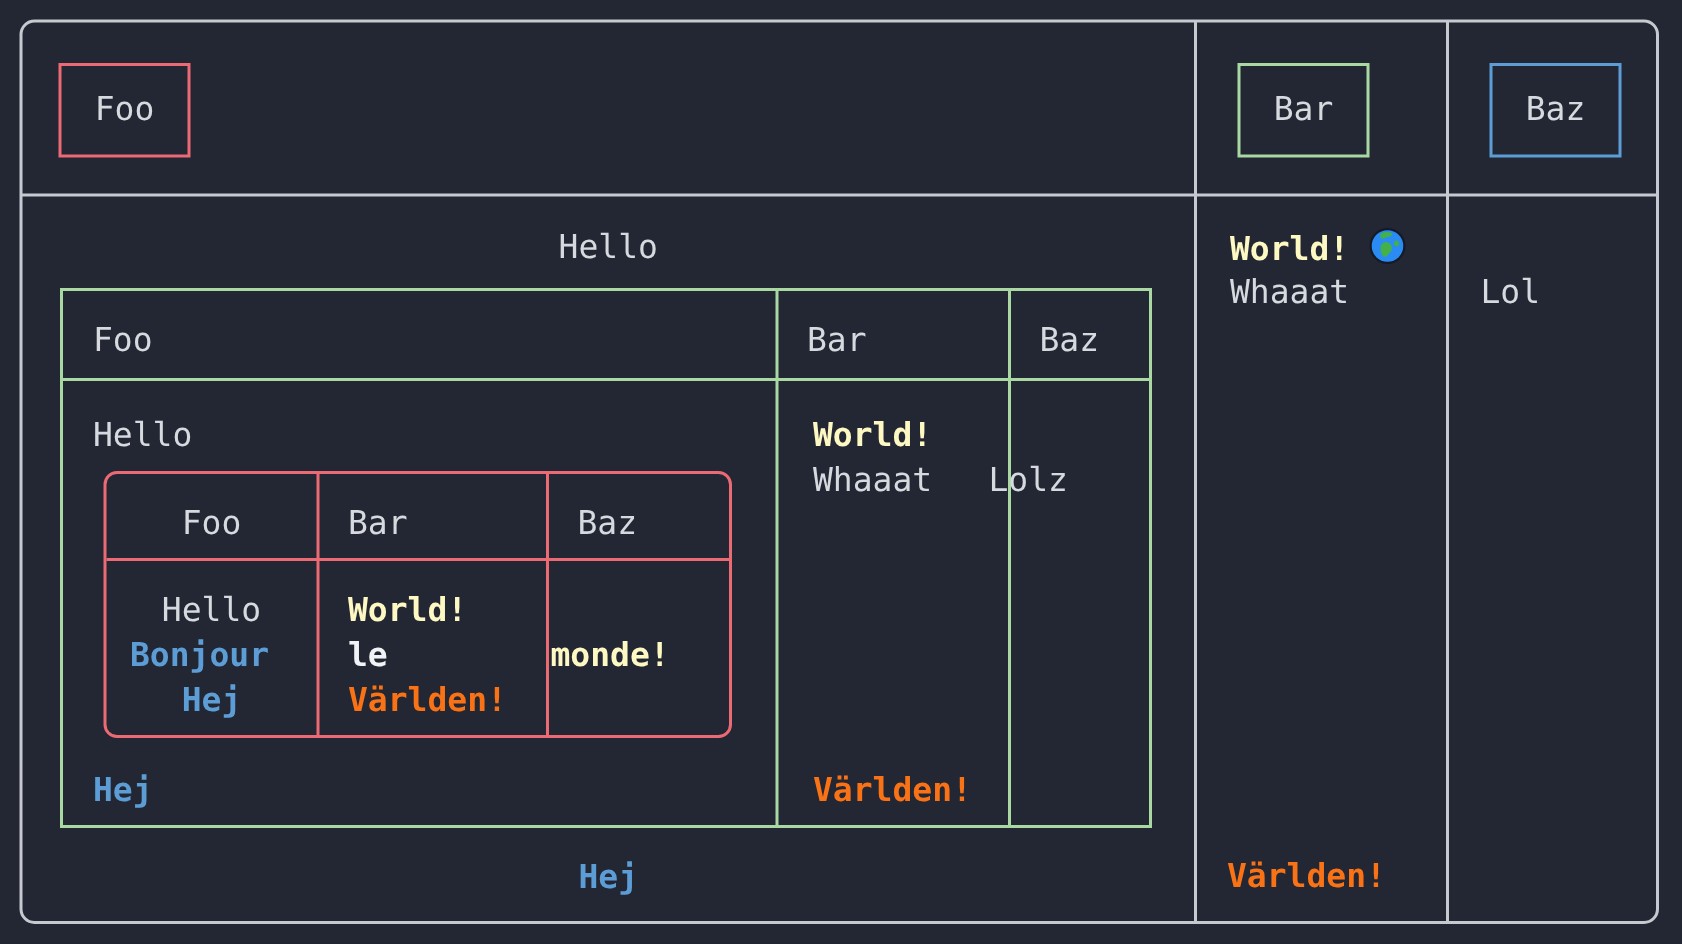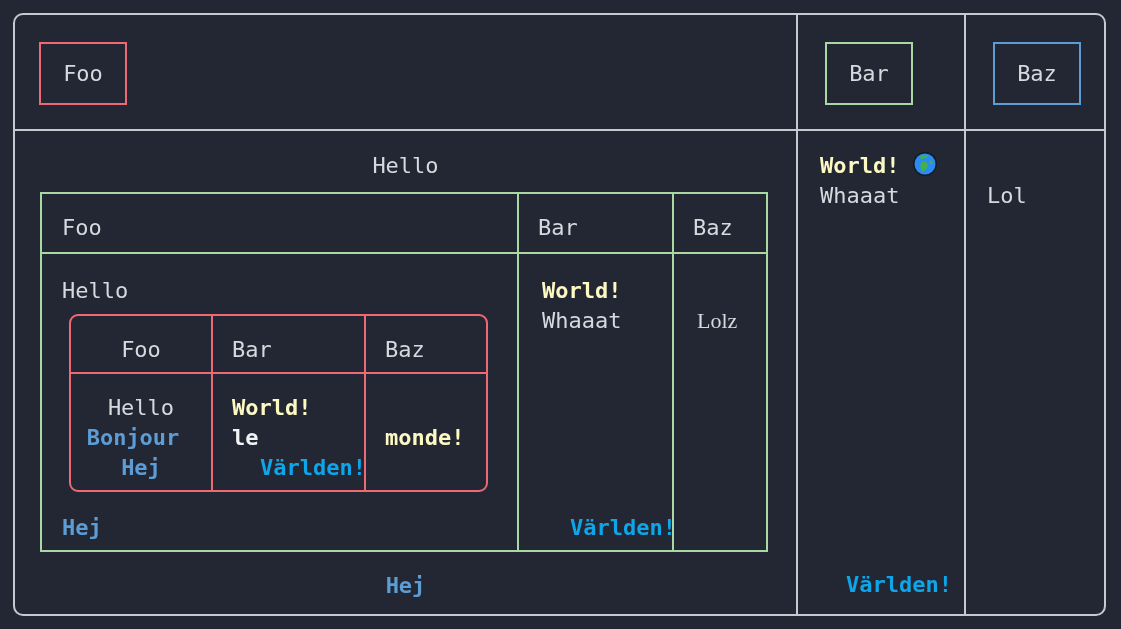--- a/index.html
+++ b/index.html
@@ -36,21 +36,21 @@
 
   
   .t{
     position:absolute;
     font-size:22px;line-height:30px;height:30px;
     color:#d6d9de;white-space:pre;
   }
   .ctr{text-align:center;}
   .c-red{color:#fef9c3;font-weight:bold;}
   .c-blue{color:#5d9dd6;font-weight:bold;}
-  .c-gold{color:#0ea5e9;font-weight:bold;margin-left:28px;}
+  .c-gold{color:#f97316;font-weight:bold;}
   .c-bwhite{color:#f2f3f5;font-weight:bold;}
 
   
   .tbl{position:absolute;box-sizing:border-box;}
   .tbl.green{left:40px;top:192px;width:728px;height:360px;border:2px solid #a9d8a2;}
   .tbl.red{left:27px;top:120px;width:419px;height:178px;border:2px solid #ec6a74;border-radius:9px;}
 
   .earth{display:inline-block;vertical-align:-4px;margin-left:13px;}
 </style>
 </head>
@@ -97,36 +97,36 @@
     <div class="t" style="left:496px;top:19px;">Bar</div>
     <div class="t" style="left:651px;top:19px;">Baz</div>
 
     <div class="t" style="left:20px;top:82px;">Hello</div>
     <div class="t c-blue" style="left:20px;top:319px;">Hej</div>
 
     <div class="t c-red" style="left:500px;top:82px;">World!</div>
     <div class="t" style="left:500px;top:112px;">Whaaat</div>
     <div class="t c-gold" style="left:500px;top:319px;">Världen!</div>
 
-    <div class="t" style="left:655px;top:112px;font-family:Liberation Serif, serif;">Lolz</div>
+    <div class="t" style="left:617px;top:112px;">Lolz</div>
 
     <div class="tbl red">
       <div class="redline h" style="left:0;top:56px;width:415px;"></div>
       <div class="redline v" style="left:140px;top:0;height:174px;"></div>
       <div class="redline v" style="left:293px;top:0;height:174px;"></div>
 
       <div class="t ctr" style="left:0;top:19px;width:140px;">Foo</div>
       <div class="t" style="left:161px;top:19px;">Bar</div>
       <div class="t" style="left:314px;top:19px;">Baz</div>
 
       <div class="t ctr" style="left:0;top:77px;width:140px;">Hello</div>
       <div class="t ctr c-blue" style="left:0;top:107px;width:124px;">Bonjour</div>
       <div class="t ctr c-blue" style="left:0;top:137px;width:140px;">Hej</div>
 
       <div class="t c-red" style="left:161px;top:77px;">World!</div>
       <div class="t c-bwhite" style="left:161px;top:107px;text-align:center;">le</div>
       <div class="t c-gold" style="left:161px;top:137px;">Världen!</div>
 
-      <div class="t c-red" style="left:314px;top:107px;">monde!</div>
+      <div class="t c-red" style="left:296px;top:107px;">monde!</div>
     </div>
   </div>
 
 </div>
 
 </body></html>

